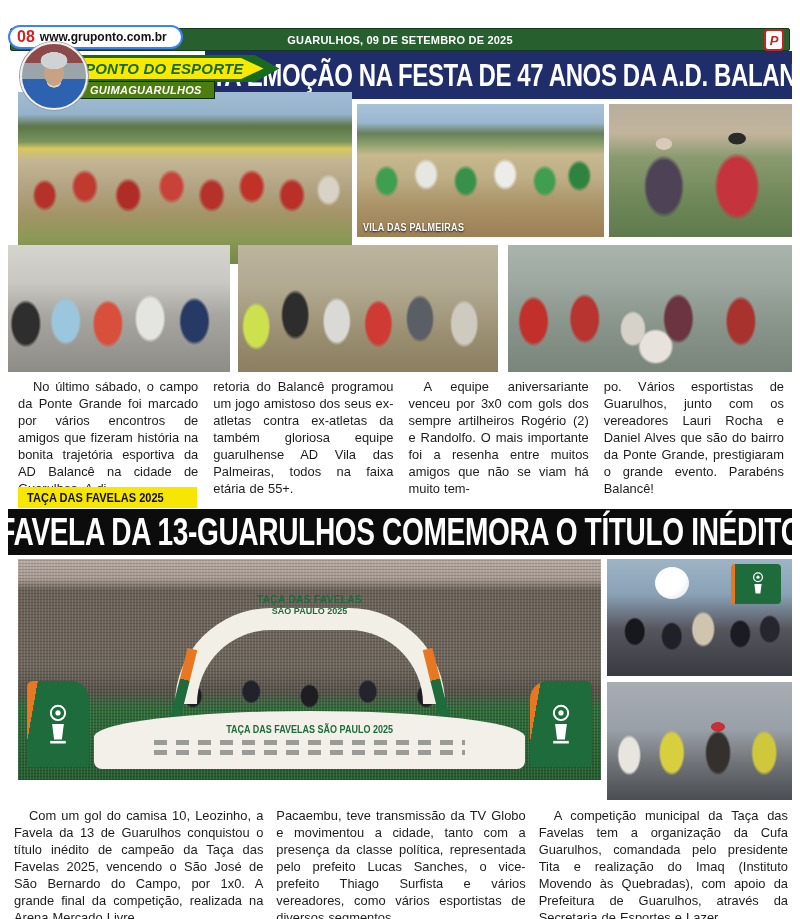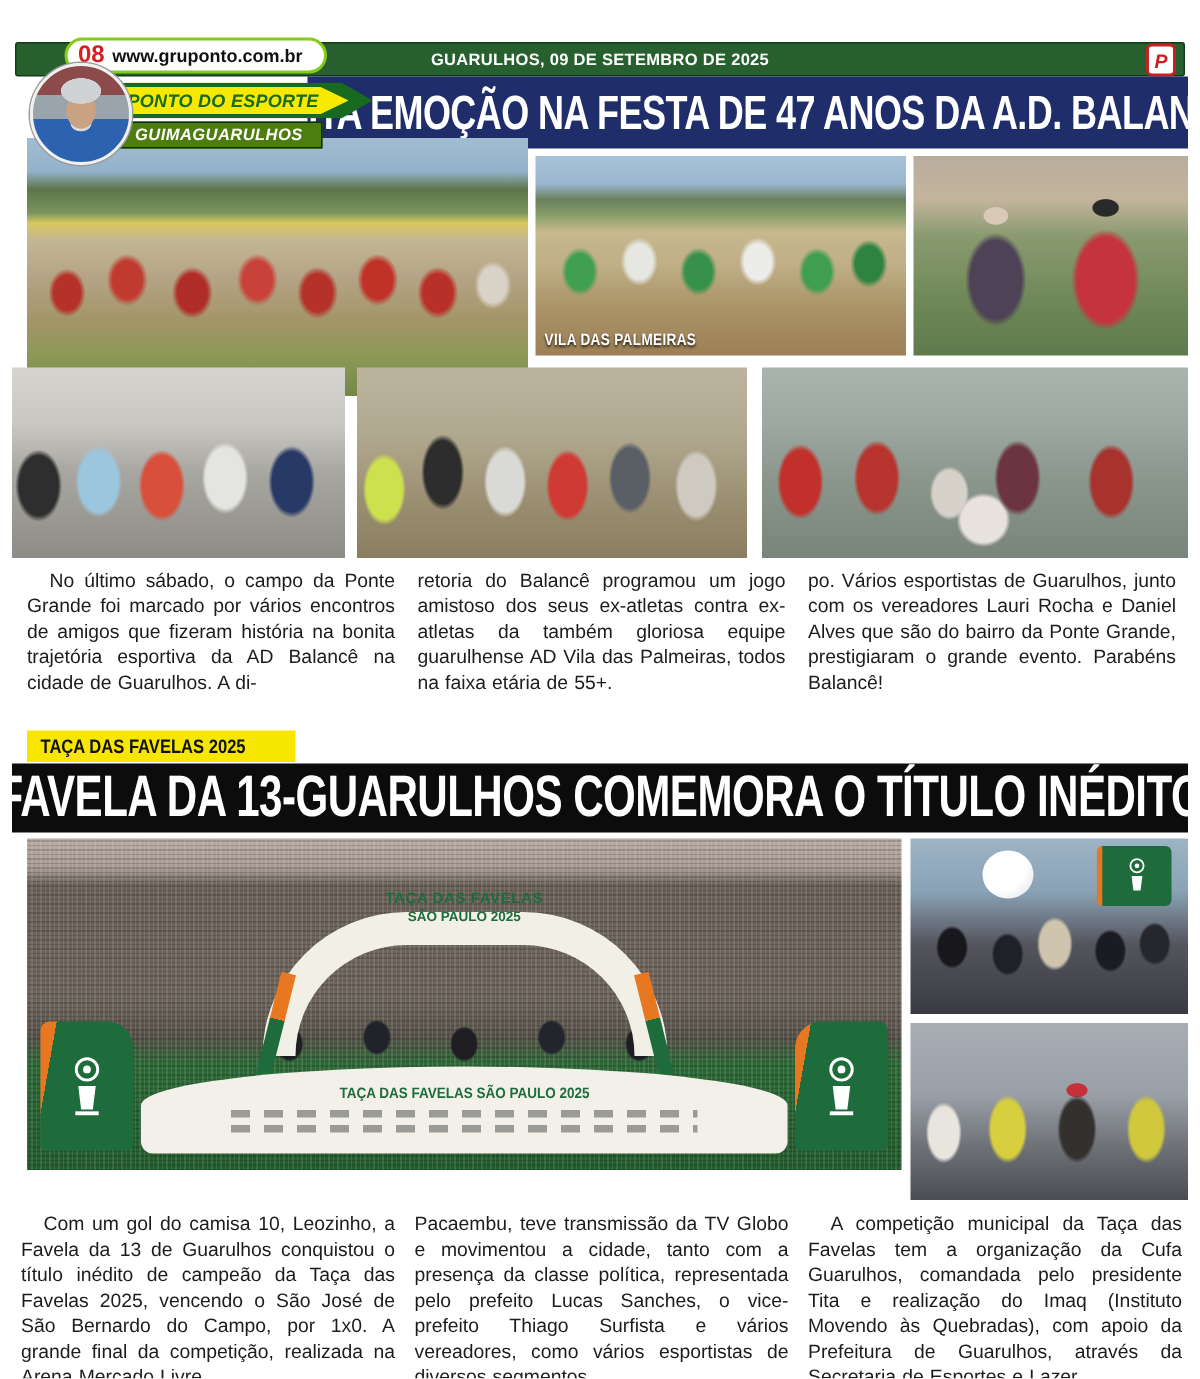--- a/index.html
+++ b/index.html
@@ -3,43 +3,43 @@
 <meta charset="utf-8">
 <style>
   html,body{margin:0;padding:0;background:#fff;}
   .page{position:relative;width:800px;height:919px;background:#fff;overflow:hidden;
         font-family:"Liberation Sans",sans-serif;color:#1a1a1a;}
 
   
   .topbar{position:absolute;left:10px;top:28px;width:778px;height:21px;
           background:#27602e;border:1px solid #123c17;border-radius:2px;}
   .site-pill{position:absolute;left:-3px;top:-4px;height:20px;background:#fff;
-             border:2px solid #84cc16;border-radius:14px;display:flex;align-items:center;
-             gap:5px;padding:0 14px 0 7px;margin-left:35px;}
+             border:2px solid #3b82f6;border-radius:14px;display:flex;align-items:center;
+             gap:5px;padding:0 14px 0 7px;}
   .page-num{color:#d81f1f;font-weight:bold;font-size:16px;line-height:1;}
   .site-url{color:#111;font-weight:bold;font-size:12px;line-height:1;}
   .dateline{position:absolute;left:50%;top:50%;transform:translate(-50%,-50%);
             color:#fff;font-weight:bold;font-size:11px;white-space:nowrap;letter-spacing:.2px;}
   .p-logo{position:absolute;right:5px;top:0px;width:16px;height:18px;background:#fff;
           border:2px solid #c92121;border-radius:4px;color:#c92121;font-weight:bold;
           font-style:italic;font-size:13px;display:flex;align-items:center;justify-content:center;}
 
   
   .avatar{position:absolute;left:20px;top:42px;width:64px;height:64px;border-radius:50%;
           border:2px solid #f0f0f0;z-index:6;box-shadow:0 0 0 1px #999;
           background:
             radial-gradient(22px 14px at 50% 26%,#cfd3d6 0 60%,transparent 62%),
             radial-gradient(16px 20px at 50% 46%,#c9a183 0 60%,transparent 63%),
             radial-gradient(14px 5px at 50% 44%,#2c2c2c 0 60%,transparent 65%),
             radial-gradient(12px 9px at 50% 60%,#d8d8d4 0 55%,transparent 60%),
             linear-gradient(180deg,#8c4a4a 0 30%,#9aa4ab 30% 55%,#2d62b0 55% 100%);}
   .arrow-badge{position:absolute;left:74px;top:55px;z-index:5;background:#176a1f;
                clip-path:polygon(0 0,88% 0,100% 50%,88% 100%,0 100%);padding:3px 16px 3px 3px;}
   .arrow-inner{clip-path:polygon(0 0,88% 0,100% 50%,88% 100%,0 100%);background:#f7ea00;
-               color:#176a1f;font-weight:bold;font-style:italic;font-size:12px;
+               color:#176a1f;font-weight:bold;font-style:italic;font-size:15px;
                padding:2px 20px 2px 8px;white-space:nowrap;letter-spacing:.2px;}
   .handle-badge{position:absolute;left:77px;top:81px;z-index:5;background:#4d7c0f;
                 border:1px solid #0b2e10;color:#fff;font-weight:bold;font-style:italic;
                 font-size:11px;padding:2px 12px;white-space:nowrap;letter-spacing:.3px;}
 
   
   .headline1{position:absolute;left:205px;top:51px;width:587px;height:48px;background:#202d6b;
              display:flex;align-items:center;justify-content:center;overflow:hidden;}
   .headline1 span{display:inline-block;white-space:nowrap;color:#fff;font-weight:bold;
                   font-size:32px;transform:scaleX(.75);letter-spacing:-.5px;}
@@ -205,20 +205,21 @@
   </div>
   <div class="photo phC"></div>
 
   <div class="photo phD"></div>
   <div class="photo phE"></div>
   <div class="photo phF"></div>
 
   <div class="cols cols1">
     <div class="col indent">No último sábado, o campo da Ponte Grande foi marcado por vários encontros de amigos que fizeram história na bonita trajetória esportiva da AD Balancê na cidade de Guarulhos. A di-</div>
     <div class="col">retoria do Balancê programou um jogo amistoso dos seus ex-atletas contra ex-atletas da também gloriosa equipe guarulhense AD Vila das Palmeiras, todos na faixa etária de 55+.</div>
+    <div class="col indent">A equipe aniversariante venceu por 3x0 com gols dos sempre artilheiros Rogério (2) e Randolfo. O mais importante foi a resenha entre muitos amigos que não se viam há muito tem-</div>
     <div class="col">po. Vários esportistas de Guarulhos, junto com os vereadores Lauri Rocha e Daniel Alves que são do bairro da Ponte Grande, prestigiaram o grande evento. Parabéns Balancê!</div>
   </div>
 
   <div class="tag">
     <span>TAÇA DAS FAVELAS 2025</span>
   </div>
   <div class="headline2">
     <span>FAVELA DA 13-GUARULHOS COMEMORA O TÍTULO INÉDITO</span>
   </div>
 

